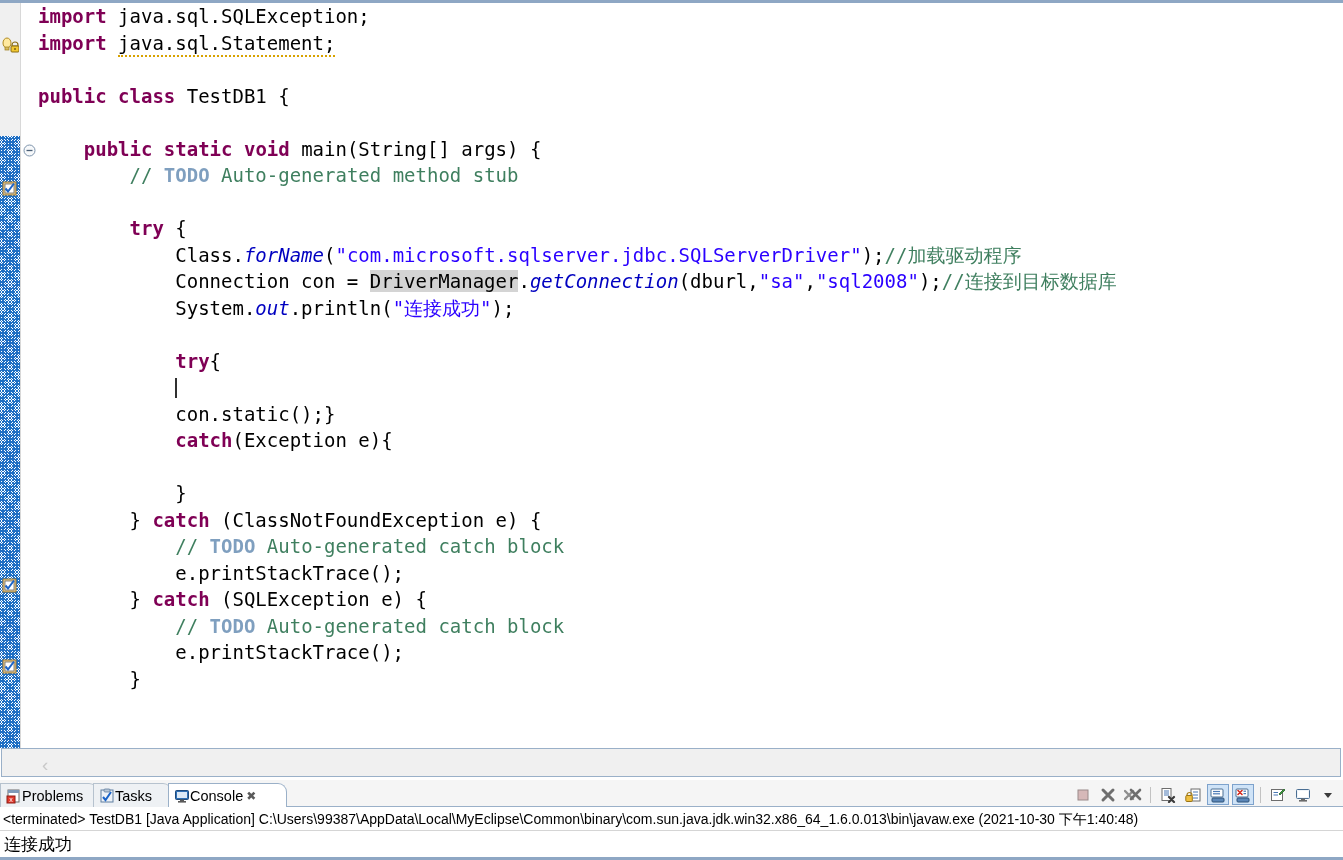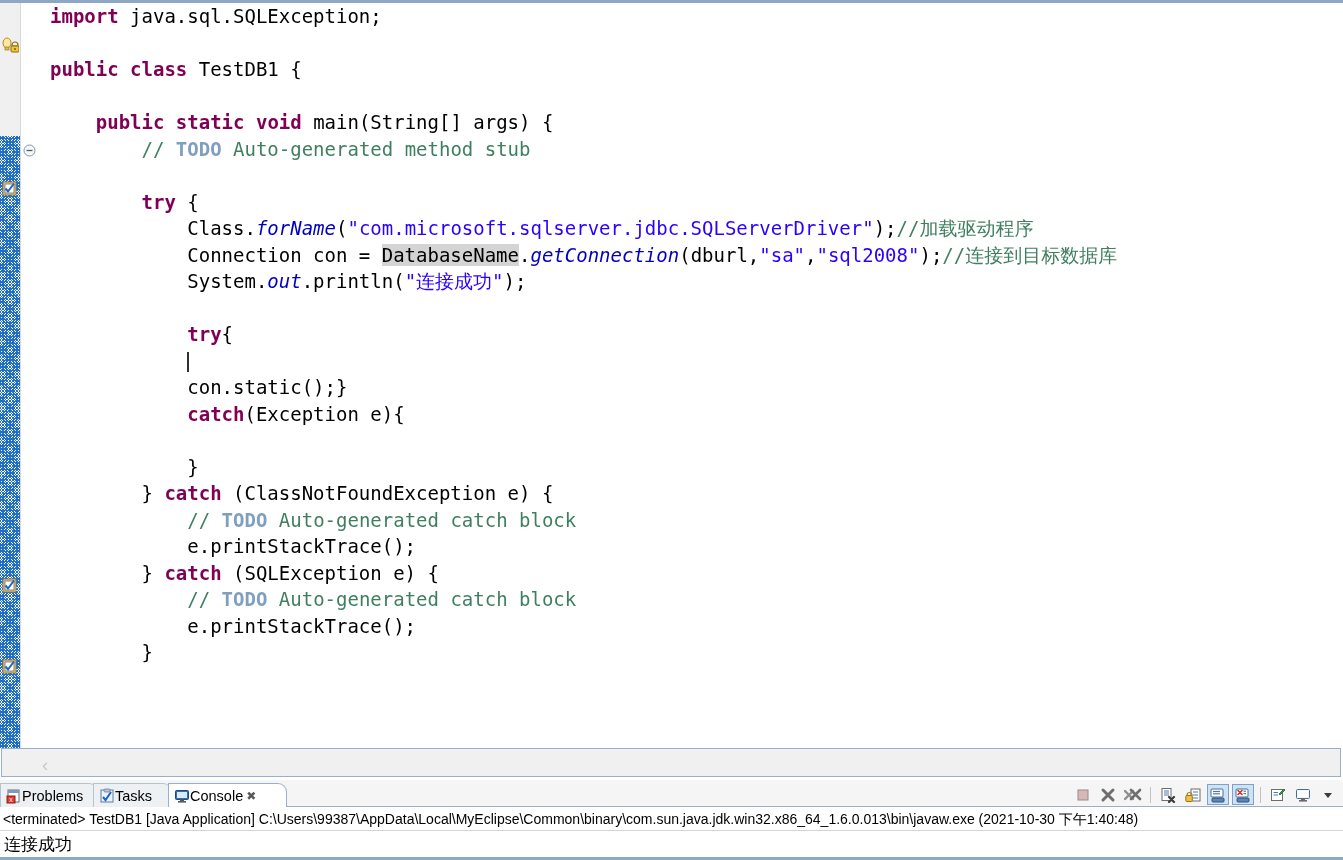--- a/index.html
+++ b/index.html
@@ -81,21 +81,20 @@
   }
   .code-line {
     position: relative;
     height: 26.5px;
     line-height: 26.5px;
     white-space: pre;
     font-family: "DejaVu Sans Mono", "Liberation Mono", monospace;
     font-size: 19px;
     color: #000000;
     padding-left: 2px;
-    margin-left: 12px;
   }
   .current-line {
     position: absolute;
     left: 36px; top: 406px;
     width: 1307px; height: 26px;
     background: #e6eefa;
   }
   .caret {
     display: inline-block;
     width: 0;
@@ -290,29 +289,30 @@
           <circle cx="6.5" cy="6.5" r="5.5" fill="#f7f9fb" stroke="#7d93ab" stroke-width="1"></circle>
           <line x1="3.5" y1="6.5" x2="9.5" y2="6.5" stroke="#4a5f76" stroke-width="1.3"></line>
         </svg>
       </div>
     </div>
 
     <div class="current-line"></div>
 
     <div id="code-canvas">
         <div class="code-line"><span class="kw">import</span><span class="plain"> java.sql.SQLException;</span></div>
+        <div class="code-line"><span class="kw">import</span><span class="plain"> </span><span class="plain warn-underline">java.sql.Statement;</span></div>
         <div class="code-line"><span class="plain"></span></div>
         <div class="code-line"><span class="kw">public</span><span class="plain"> </span><span class="kw">class</span><span class="plain"> TestDB1 {</span></div>
         <div class="code-line"><span class="plain"></span></div>
         <div class="code-line"><span class="plain">    </span><span class="kw">public</span><span class="plain"> </span><span class="kw">static</span><span class="plain"> </span><span class="kw">void</span><span class="plain"> main(String[] args) {</span></div>
         <div class="code-line"><span class="plain">        </span><span class="cmt">// </span><span class="todo">TODO</span><span class="cmt"> Auto-generated method stub</span></div>
         <div class="code-line"><span class="plain"></span></div>
         <div class="code-line"><span class="plain">        </span><span class="kw">try</span><span class="plain"> {</span></div>
         <div class="code-line"><span class="plain">            Class.</span><span class="stat">forName</span><span class="plain">(</span><span class="str">"com.microsoft.sqlserver.jdbc.SQLServerDriver"</span><span class="plain">);</span><span class="cmt">//加载驱动程序</span></div>
-        <div class="code-line"><span class="plain">            Connection con = </span><span class="plain occ">DatabaseName</span><span class="plain">.</span><span class="stat">getConnection</span><span class="plain">(dburl,</span><span class="str">"sa"</span><span class="plain">,</span><span class="str">"sql2008"</span><span class="plain">);</span><span class="cmt">//连接到目标数据库</span></div>
+        <div class="code-line"><span class="plain">            Connection con = </span><span class="plain occ">DriverManager</span><span class="plain">.</span><span class="stat">getConnection</span><span class="plain">(dburl,</span><span class="str">"sa"</span><span class="plain">,</span><span class="str">"sql2008"</span><span class="plain">);</span><span class="cmt">//连接到目标数据库</span></div>
         <div class="code-line"><span class="plain">            System.</span><span class="fld">out</span><span class="plain">.println(</span><span class="str">"连接成功"</span><span class="plain">);</span></div>
         <div class="code-line"><span class="plain"></span></div>
         <div class="code-line"><span class="plain">            </span><span class="kw">try</span><span class="plain">{</span></div>
         <div class="code-line"><span class="plain">            </span><span class="caret"></span></div>
         <div class="code-line"><span class="plain">            con.static();}</span></div>
         <div class="code-line"><span class="plain">            </span><span class="kw">catch</span><span class="plain">(Exception e){</span></div>
         <div class="code-line"><span class="plain"></span></div>
         <div class="code-line"><span class="plain">            }</span></div>
         <div class="code-line"><span class="plain">        } </span><span class="kw">catch</span><span class="plain"> (ClassNotFoundException e) {</span></div>
         <div class="code-line"><span class="plain">            </span><span class="cmt">// </span><span class="todo">TODO</span><span class="cmt"> Auto-generated catch block</span></div>

